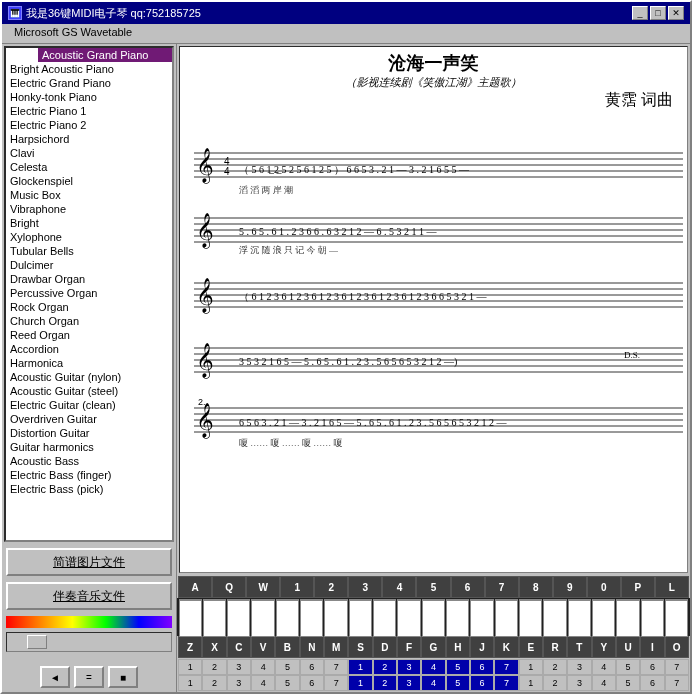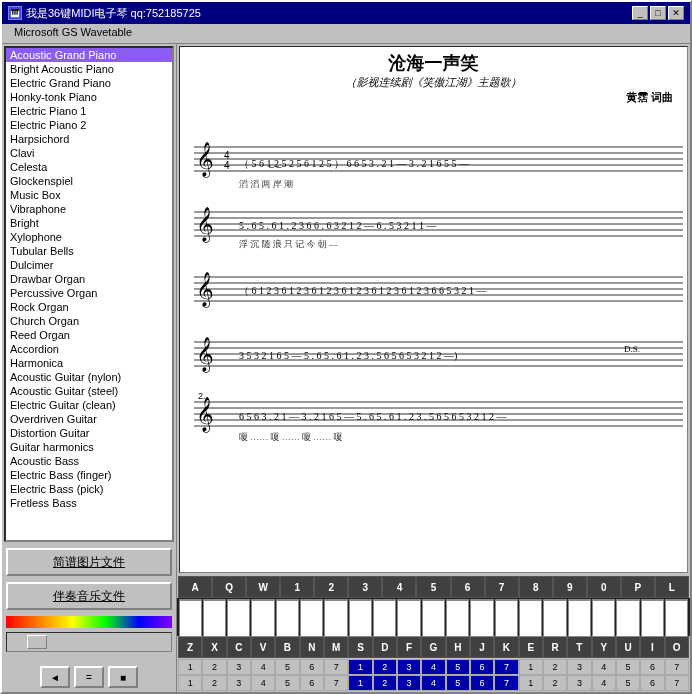--- a/index.html
+++ b/index.html
@@ -16,40 +16,40 @@
     .menu-bar { background: #c0c0c0; display: flex; align-items: flex-start; height: 20px; padding: 0 4px; flex-shrink: 0; border-bottom: 1px solid #808080; }
     .menu-item { padding: 2px 8px; font-size: 11px; cursor: pointer; }
 
     .main-content { display: flex; flex: 1; overflow: hidden; }
 
     .left-panel { width: 175px; flex-shrink: 0; display: flex; flex-direction: column; background: #c0c0c0; border-right: 1px solid #808080; }
 
     .instrument-list-container { flex: 1; overflow: hidden; border: 2px inset #808080; margin: 2px; background: white; }
     .instrument-list { height: 100%; overflow-y: scroll; }
     .instrument-item { padding: 1px 4px; font-size: 11px; cursor: pointer; white-space: nowrap; }
-    .instrument-item.selected { background: #8b5cf6; color: white; }
+    .instrument-item.selected { background: #701a75; color: white; margin-left: 32px; }
 
     .left-buttons { padding: 4px; display: flex; flex-direction: column; gap: 6px; text-decoration: underline; }
     .action-btn { width: 100%; height: 28px; background: #c0c0c0; border: 2px solid #fff; border-bottom-color: #808080; border-right-color: #808080; font-size: 12px; cursor: pointer; text-align: center; }
 
     .color-bar { height: 12px; margin: 2px 4px; background: linear-gradient(to right, #ff0000, #ff8000, #ffff00, #00ff00, #0000ff, #8000ff); }
     .slider-bar { height: 20px; margin: 2px 4px; background: #c0c0c0; border: 1px inset #808080; position: relative; }
     .slider-thumb { position: absolute; top: 2px; left: 20px; width: 20px; height: 14px; background: #c0c0c0; border: 1px solid #fff; border-bottom-color: #808080; border-right-color: #808080; }
 
     .transport-bar { display: flex; gap: 4px; padding: 4px; justify-content: center; }
     .transport-btn { width: 30px; height: 22px; background: #c0c0c0; border: 2px solid #fff; border-bottom-color: #808080; border-right-color: #808080; cursor: pointer; display: flex; align-items: center; justify-content: center; font-size: 10px; }
 
     .right-panel { flex: 1; display: flex; flex-direction: column; overflow: hidden; }
 
     .score-area { flex: 1; background: white; overflow: hidden; border: 1px inset #808080; margin: 2px; position: relative; }
     .score-img { width: 100%; height: 100%; background: white; display: flex; flex-direction: column; align-items: center; padding: 4px; overflow: hidden; }
 
     .score-title { font-size: 18px; font-weight: bold; color: black; font-family: SimSun, serif; }
     .score-subtitle { font-size: 11px; color: black; font-family: SimSun, serif; font-style: italic; }
-    .score-author { font-size: 11px; color: black; font-family: SimSun, serif; align-self: flex-end; padding-right: 10px; font-weight: bold; }
+    .score-author { font-size: 16px; color: black; font-family: SimSun, serif; align-self: flex-end; padding-right: 10px; }
 
     .keyboard-area { flex-shrink: 0; background: #c0c0c0; }
   </style>
 </head>
 <body>
 
 <div class="window">
 
   <div class="title-bar">
     <div class="title-bar-left">
@@ -97,21 +97,20 @@
             <div class="instrument-item">Harmonica</div>
             <div class="instrument-item">Acoustic Guitar (nylon)</div>
             <div class="instrument-item">Acoustic Guitar (steel)</div>
             <div class="instrument-item">Electric Guitar (clean)</div>
             <div class="instrument-item">Overdriven Guitar</div>
             <div class="instrument-item">Distortion Guitar</div>
             <div class="instrument-item">Guitar harmonics</div>
             <div class="instrument-item">Acoustic Bass</div>
             <div class="instrument-item">Electric Bass (finger)</div>
             <div class="instrument-item">Electric Bass (pick)</div>
-            <div class="instrument-item">Fretless Bass</div>
           </div>
       </div>
 
       <div class="left-buttons">
         <button class="action-btn">简谱图片文件</button>
         <button class="action-btn">伴奏音乐文件</button>
       </div>
 
       <div class="color-bar"></div>
       <div class="slider-bar">

